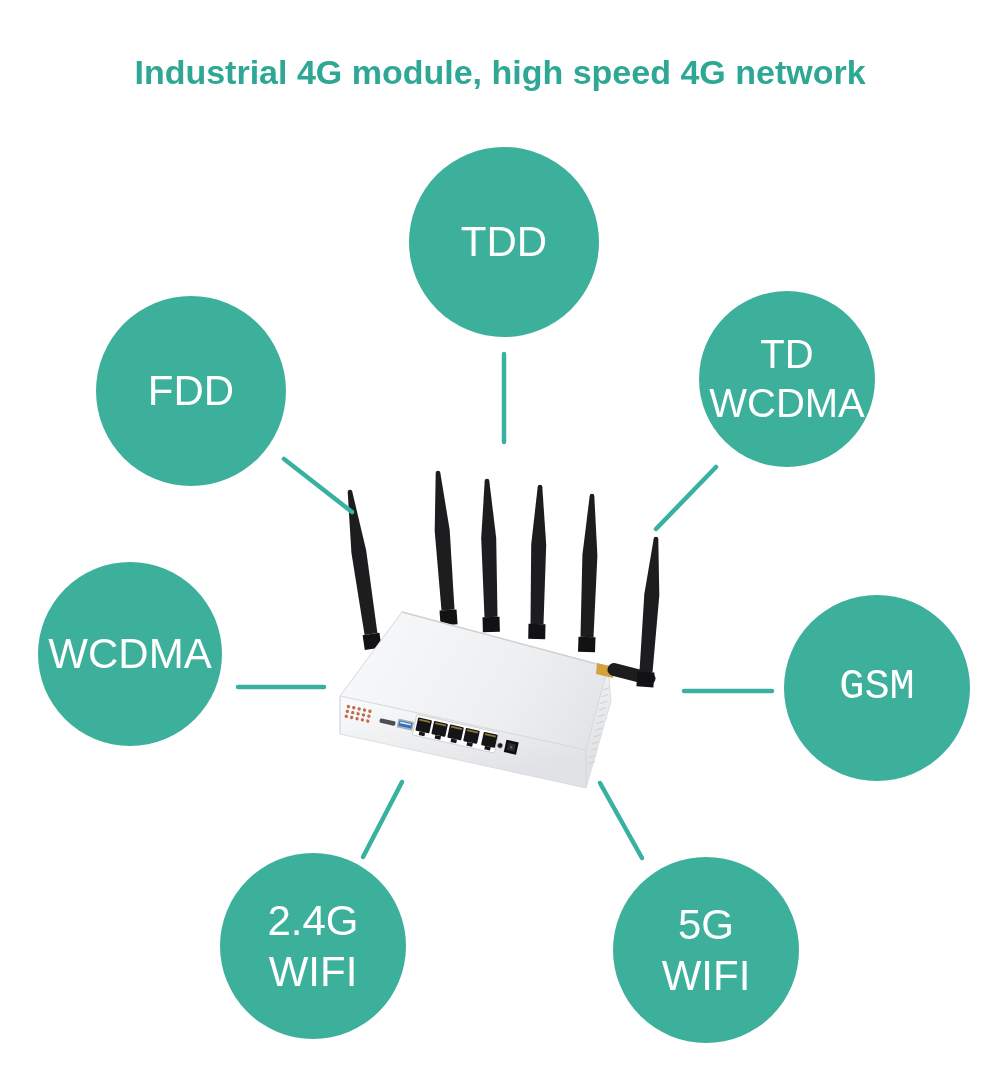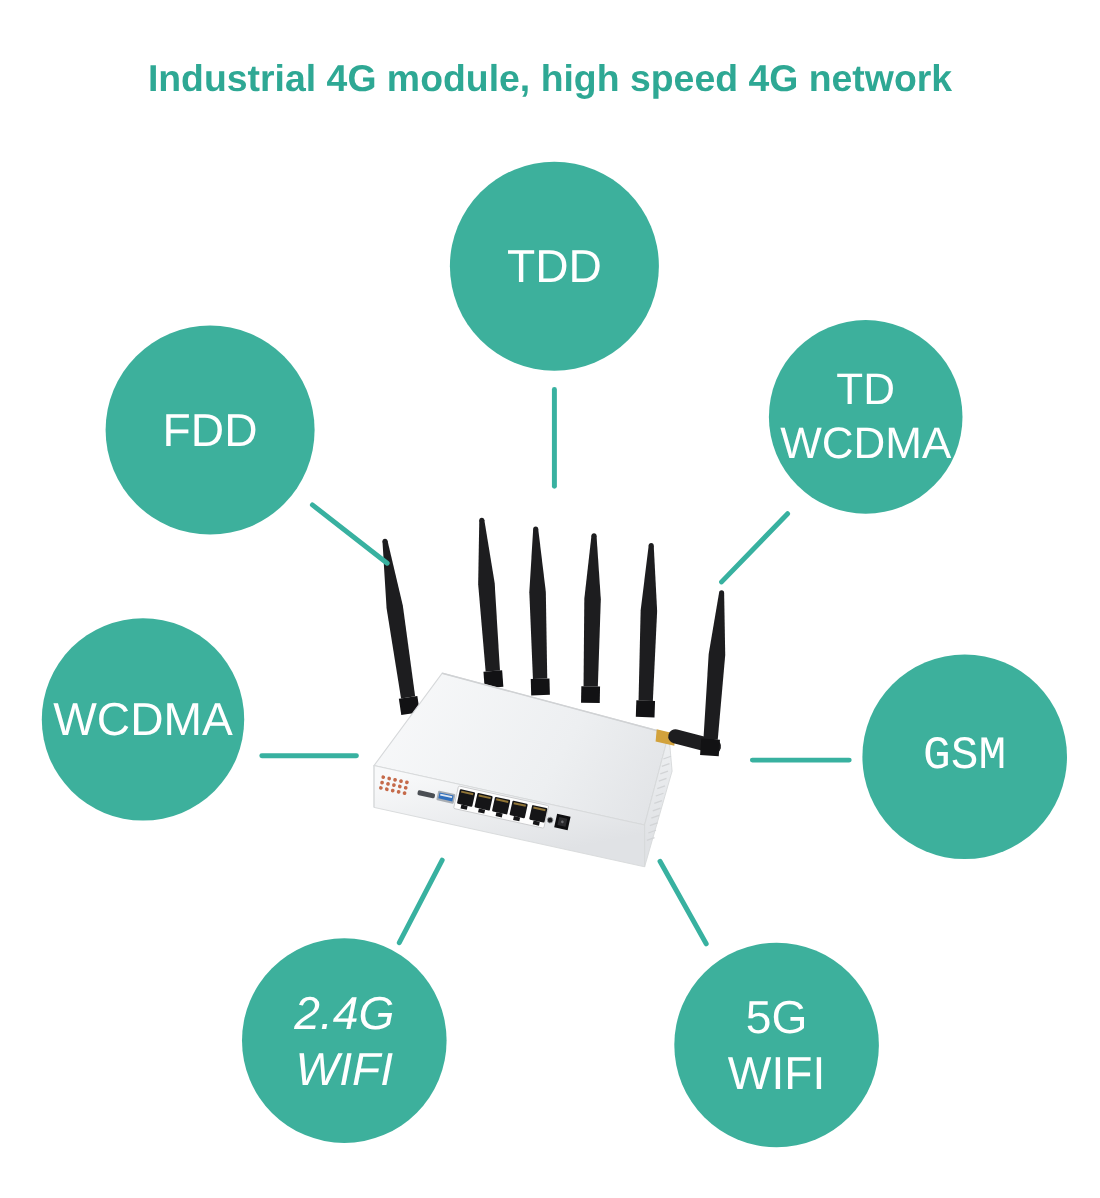--- a/index.html
+++ b/index.html
@@ -22,21 +22,21 @@
     color:var(--c-circle_text,#fff);
     display:flex;flex-direction:column;align-items:center;justify-content:center;
     font-size:42px;font-weight:300;line-height:1.22;text-align:center;
   }
   .circle span:empty{display:none;}
   .c-tdd{left:409px;top:147px;width:190px;height:190px;}
   .c-fdd{left:96px;top:296px;width:190px;height:190px;justify-content:center;}
   .c-td-scdma{left:699px;top:291px;width:176px;height:176px;font-size:40px;}
   .c-wcdma{left:38px;top:562px;width:184px;height:184px;}
   .c-gsm{left:784px;top:595px;width:186px;height:186px;font-family:Liberation Mono, monospace;}
-  .c-wifi-24g{left:220px;top:853px;width:186px;height:186px;font-style:italic;}
+  .c-wifi-24g{left:220px;top:853px;width:186px;height:186px;}
   .c-wifi-5g{left:613px;top:857px;width:186px;height:186px;}
 </style>
 </head>
 <body>
 
 <div class="stage">
 
   <h1 class="page-title">Industrial 4G module, high speed 4G network</h1>
 
   <svg id="router-svg" class="stage-svg" width="1000" height="1089" viewBox="0 0 1000 1089">

